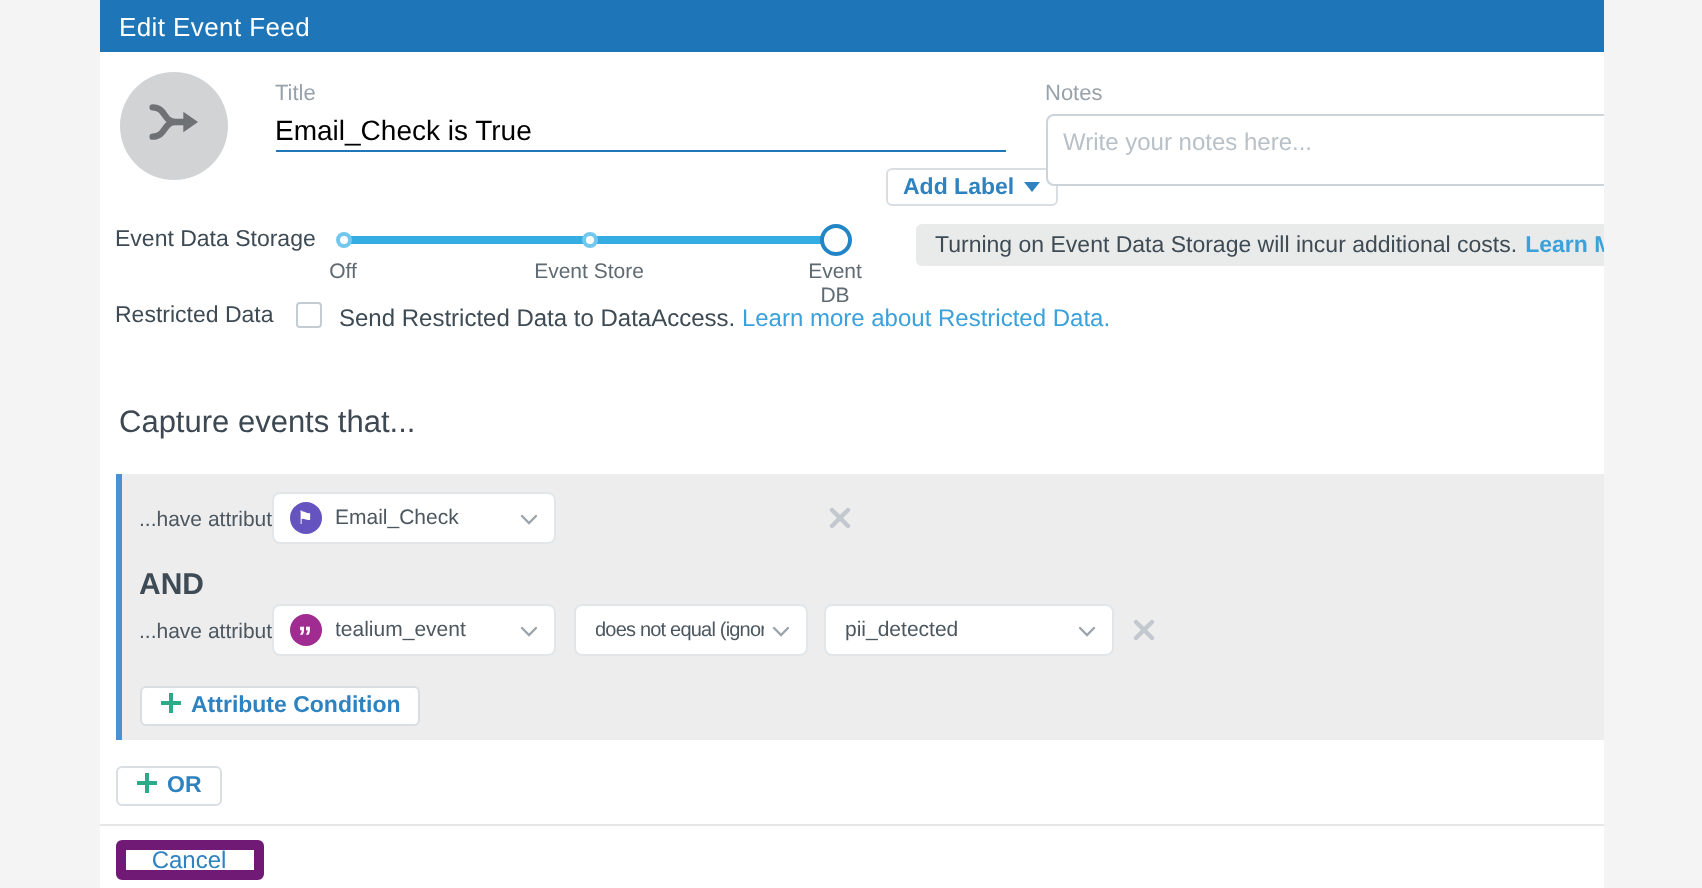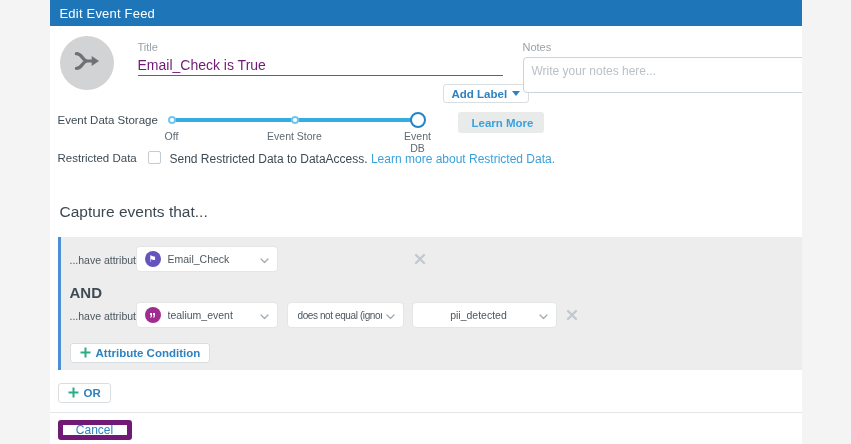--- a/index.html
+++ b/index.html
@@ -15,21 +15,21 @@
   .modal-header { left:0; top:0; width:851px; height:26px; background:#1e76b9; display:flex; align-items:center; }
   .modal-title { color:#ffffff; font-size:13px; padding-left:10px; letter-spacing:.2px; }
   .close-btn { position:absolute; right:9px; top:7px; width:12px; height:12px; cursor:pointer; display:flex; align-items:center; justify-content:center; }
 
   
   .avatar { left:10px; top:36px; width:54px; height:54px; border-radius:50%; background:#d2d3d4; display:flex; align-items:center; justify-content:center; }
   .field-label { font-size:11px; color:#98a2aa; }
   .title-input {
     left:88px; top:55px; width:365px; height:21px; border:none; outline:none;
     border-bottom:1px solid #2077b8; font-family:"Liberation Sans",sans-serif;
-    font-size:14px; color:#701a75; background:transparent; padding:0;
+    font-size:14px; color:#000000; background:transparent; padding:0;
   }
   .add-label-btn {
     left:393px; top:84px; height:19px; background:#fff; border:1px solid #d9dee3; border-radius:3px;
     display:inline-flex; align-items:center; gap:5px; padding:0 8px; cursor:pointer;
     font-size:11.5px; font-weight:bold; color:#2e82c0;
   }
   .caret-down { width:0; height:0; border-left:4px solid transparent; border-right:4px solid transparent; border-top:5px solid #2e82c0; }
   .notes-area {
     left:473px; top:57px; width:368px; height:36px; border:1px solid #ccd3d9; border-radius:4px;
     resize:none; outline:none; font-family:"Liberation Sans",sans-serif; font-size:12px;
@@ -134,20 +134,21 @@
   <div class="abs slider-track"></div>
   <div class="abs slider-stop" style="left:118px; top:116px;"></div>
   <div class="abs slider-stop" style="left:241px; top:116px;"></div>
   <div class="abs slider-handle"></div>
   <div class="abs slider-lab" style="left:112px; top:130px; width:20px;">Off</div>
   <div class="abs slider-lab" style="left:205px; top:130px; width:80px;">Event Store</div>
   <div class="abs slider-lab" style="left:348px; top:130px; width:40px;">Event</div>
   <div class="abs slider-lab" style="left:348px; top:142px; width:40px;">DB</div>
 
   <div class="abs warn-box">
+    <span>Turning on Event Data Storage will incur additional costs.</span>
     <span class="link">Learn More</span>
   </div>
 
   <div class="abs section-label" style="left:8px; top:152px;">Restricted Data</div>
   <div class="abs checkbox"></div>
   <div class="abs capture-heading">Capture events that...</div>
 
   <div class="abs restricted-text">
     <span>Send Restricted Data to DataAccess.</span>
     <span class="link">Learn more about Restricted Data.</span>
@@ -188,21 +189,21 @@
     </span>
   </div>
   <div class="dd" style="left:237px; top:302px; width:117px;">
     <span class="dd-text" style="margin-left:10px; font-size:10px; letter-spacing:-0.4px;">does not equal (ignore cas...</span>
     <span class="chev">
       <svg width="9" height="6" viewBox="0 0 9 6">
           <path d="M1 1 L4.5 4.5 L8 1" stroke="#9aa5ad" stroke-width="1.2" fill="none" stroke-linecap="round"></path>
         </svg>
     </span>
   </div>
-  <div class="dd" style="left:362px; top:302px; width:145px;text-align:center;">
+  <div class="dd" style="left:362px; top:302px; width:145px;">
     <span class="dd-text" style="margin-left:10px;">pii_detected</span>
     <span class="chev">
       <svg width="9" height="6" viewBox="0 0 9 6">
           <path d="M1 1 L4.5 4.5 L8 1" stroke="#9aa5ad" stroke-width="1.2" fill="none" stroke-linecap="round"></path>
         </svg>
     </span>
   </div>
   <div class="remove-x" style="left:515px; top:308px;">
     <svg width="12" height="12" viewBox="0 0 12 12">
         <path d="M2 2 L10 10 M10 2 L2 10" stroke="#c2c8cd" stroke-width="2.2" stroke-linecap="round"></path>

